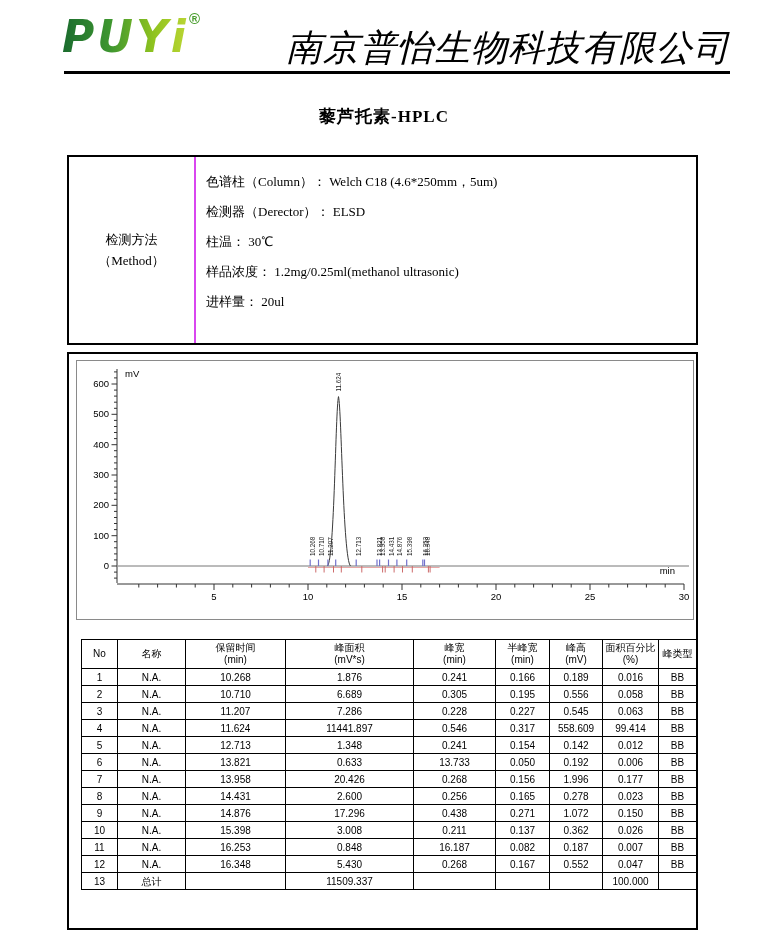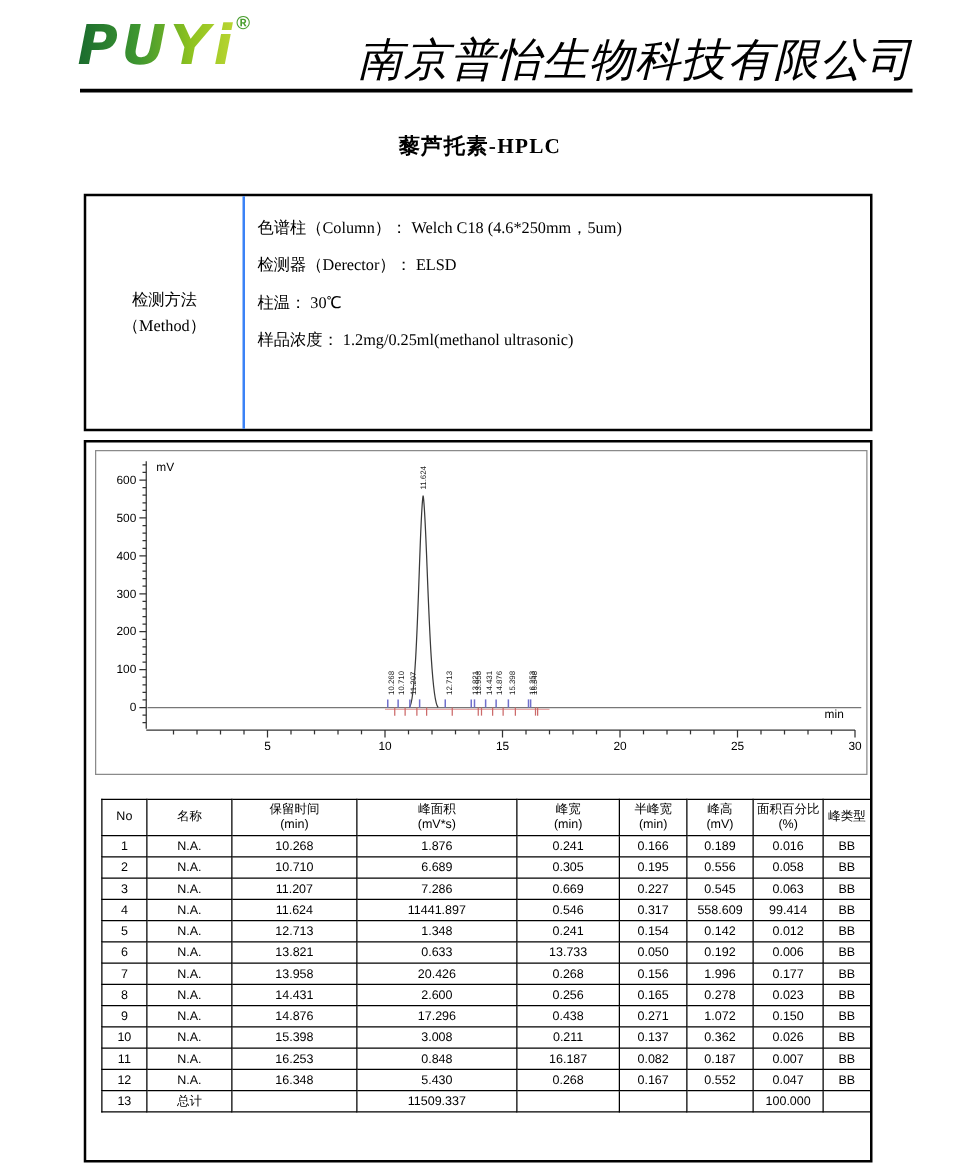--- a/index.html
+++ b/index.html
@@ -26,21 +26,21 @@
   .doc-title {
     position:absolute; top:105px; left:0; width:736px; text-align:center;
     font-size:17px; font-weight:bold; font-family:"Liberation Serif", serif; letter-spacing:1px;padding-left:32px;
   }
   
   .method-box {
     position:absolute; left:67px; top:155px; width:631px; height:190px;
     border:2px solid #000; display:flex; font-family:"Liberation Serif", serif;
   }
   .method-left {
-    width:127px; border-right:2px solid #3b82f6; display:flex; flex-direction:column;
+    width:127px; border-right:2px solid #d946ef; display:flex; flex-direction:column;
     align-items:center; justify-content:center; font-size:13px; line-height:21px;
   }
   .method-right { flex:1; padding:10px 4px 16px 10px; font-size:13px; }
   .method-line { line-height:30px; white-space:nowrap; }
   
   .outer-box { position:absolute; left:67px; top:352px; width:631px; height:578px; border:2px solid #000; }
   .chart-box { position:absolute; left:7px; top:6px; width:618px; height:260px; border:1px solid #8a8a8a; background:#fff; }
   .chart-box svg text { font-family:"Liberation Sans", sans-serif; }
   
   .peaks {
@@ -65,20 +65,21 @@
 <div class="method-box">
   <div class="method-left">
     <div>检测方法</div>
     <div>（Method）</div>
   </div>
   <div class="method-right">
     <div class="method-line">色谱柱（Column）： Welch C18 (4.6*250mm，5um)</div>
     <div class="method-line">检测器（Derector）： ELSD</div>
     <div class="method-line">柱温： 30℃</div>
     <div class="method-line">样品浓度： 1.2mg/0.25ml(methanol ultrasonic)</div>
+    <div class="method-line">进样量： 20ul</div>
   </div>
 </div>
 
 <div class="outer-box">
   <div class="chart-box" id="chart-box"><svg width="616" height="258" viewBox="0 0 616 258">
         <line x1="40" y1="8" x2="40" y2="222" stroke="#333" stroke-width="1"></line>
         <line x1="40" y1="217.1" x2="37" y2="217.1" stroke="#333" stroke-width="1"></line>
         <line x1="40" y1="211.1" x2="37" y2="211.1" stroke="#333" stroke-width="1"></line>
         <line x1="40" y1="205.0" x2="34.5" y2="205.0" stroke="#333" stroke-width="1"></line>
         <text x="32" y="208.0" font-size="9.5" text-anchor="end">0</text>
@@ -269,21 +270,21 @@
           <td>0.195</td>
           <td>0.556</td>
           <td>0.058</td>
           <td>BB</td>
         </tr>
         <tr>
           <td>3</td>
           <td>N.A.</td>
           <td>11.207</td>
           <td>7.286</td>
-          <td>0.669</td>
+          <td>0.228</td>
           <td>0.227</td>
           <td>0.545</td>
           <td>0.063</td>
           <td>BB</td>
         </tr>
         <tr>
           <td>4</td>
           <td>N.A.</td>
           <td>11.624</td>
           <td>11441.897</td>

